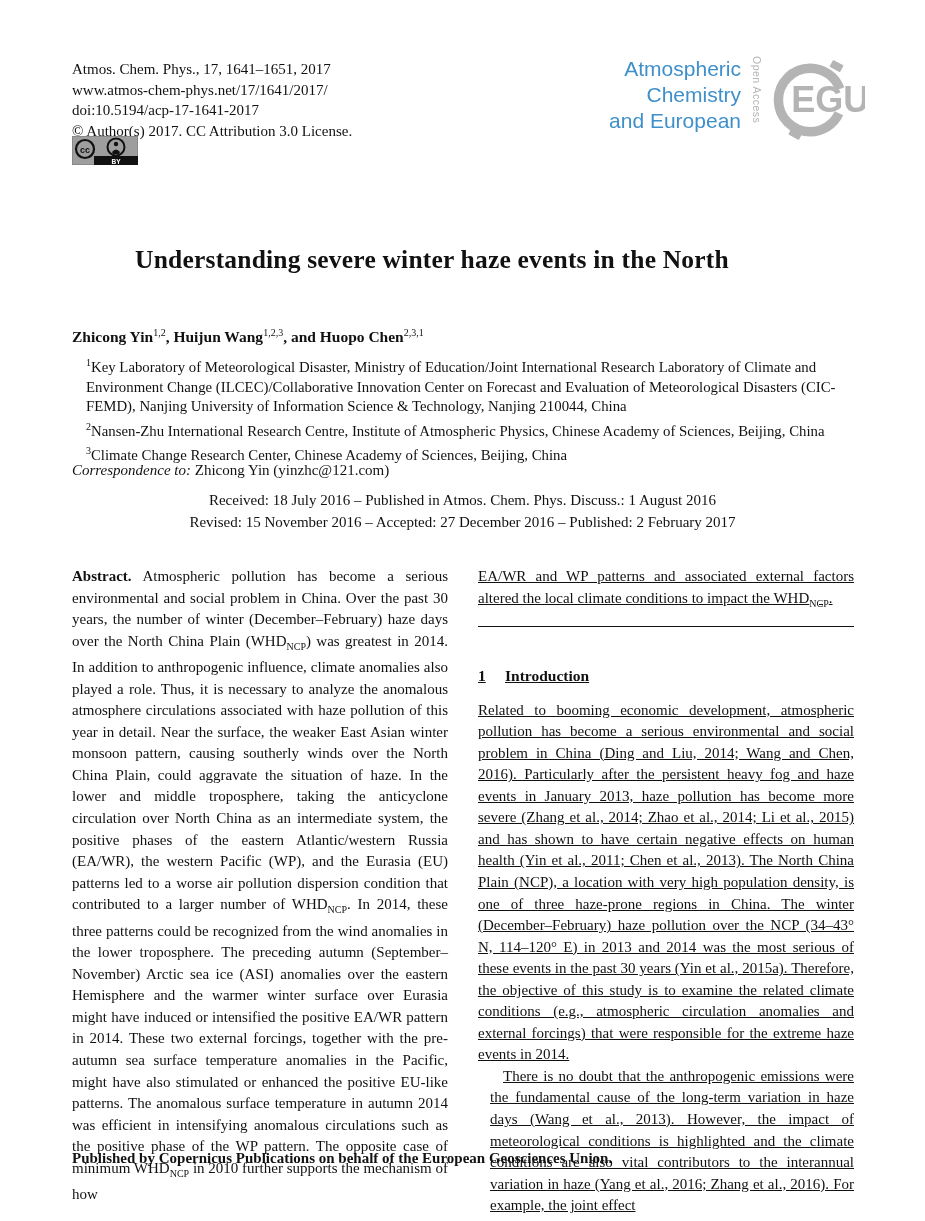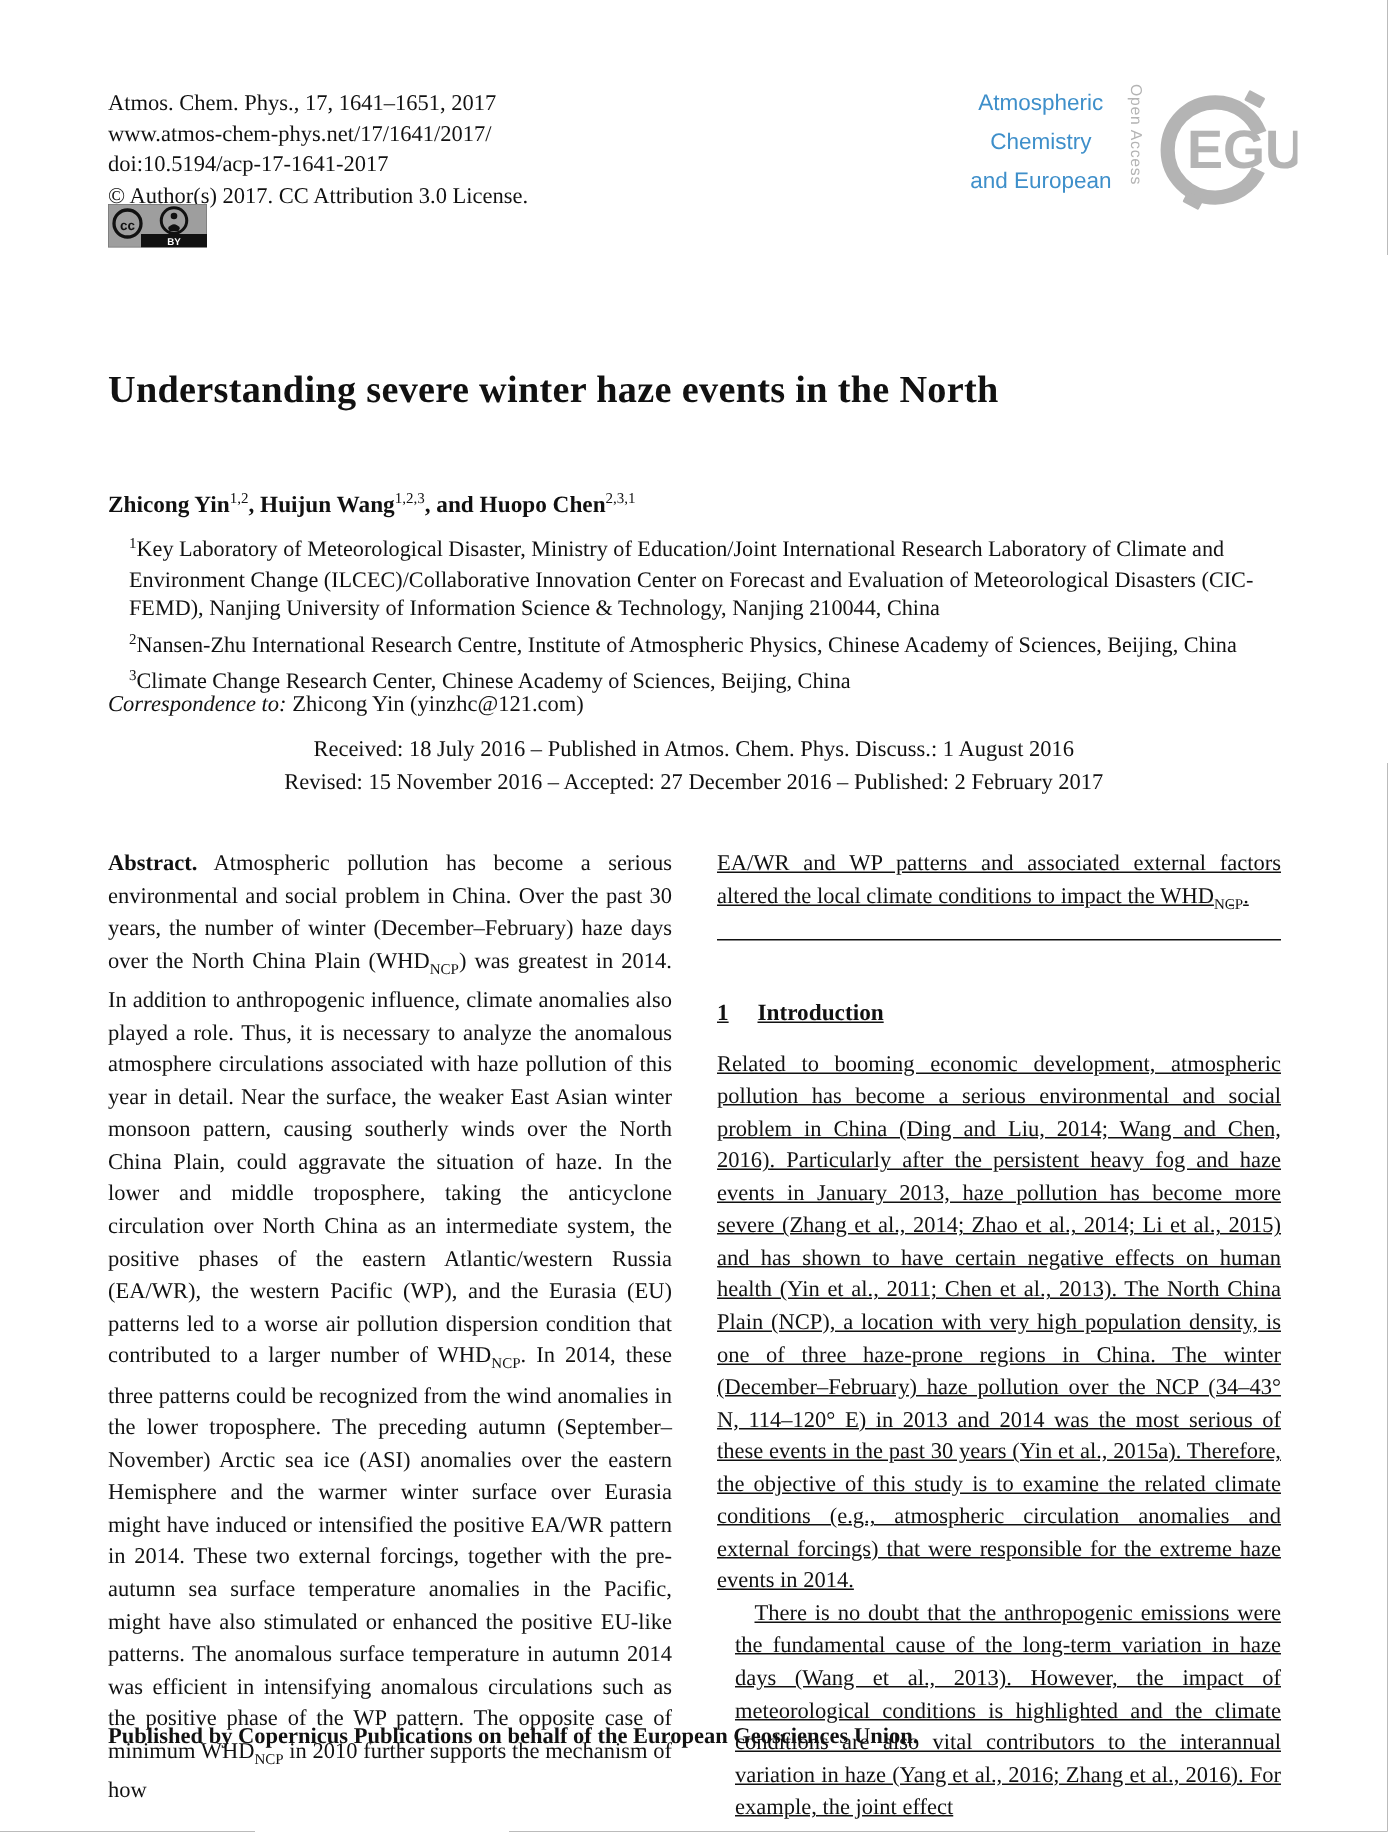--- a/index.html
+++ b/index.html
@@ -16,23 +16,23 @@
   .citation{
     position:absolute;top:59px;left:72px;
     font-size:15px;line-height:20.5px;
   }
   .cc-badge{position:absolute;top:136px;left:72px;}
   .logo-group{
     position:absolute;top:52px;right:60px;
     display:flex;align-items:flex-start;
   }
   .journal-name{
-    text-align:center;
+    text-align:right;
     font-family:"Liberation Sans", sans-serif;
-    font-size:15px;line-height:26px;
+    font-size:21px;line-height:26px;
     margin-top:4px;
   }
   .open-access{
     writing-mode:vertical-rl;
     font-family:"Liberation Sans", sans-serif;
     font-size:10.5px;
     letter-spacing:0.5px;
     margin:4px 6px 0 10px;
     height:88px;
   }
@@ -123,21 +123,21 @@
     <svg width="96" height="96" viewBox="0 0 112 100">
       <g stroke="#b4b4b4" fill="none">
         <circle cx="48" cy="50" r="37" stroke-width="11" stroke-dasharray="203 30" stroke-dashoffset="-16"></circle>
       </g>
       <rect x="72" y="6" width="14" height="9" rx="1" fill="#b4b4b4" transform="rotate(28 79 10)"></rect>
       <rect x="24" y="85" width="14" height="9" rx="1" fill="#b4b4b4" transform="rotate(28 31 89)"></rect>
       <text x="26" y="64" font-size="42" font-weight="bold" fill="#b4b4b4" font-family="Liberation Sans, sans-serif" id="egu-text">EGU</text>
     </svg>
   </div>
 
-  <h1 class="title" style="margin:0;">
+  <h1 class="title" style="margin:0;text-align:center;">
     <div>Understanding severe winter haze events in the North</div>
   </h1>
 
   <div class="authors">Zhicong Yin<sup>1,2</sup>, Huijun Wang<sup>1,2,3</sup>, and Huopo Chen<sup>2,3,1</sup></div>
 
   <div class="affils">
     <div><sup>1</sup>Key Laboratory of Meteorological Disaster, Ministry of Education/Joint International Research Laboratory of Climate and Environment Change (ILCEC)/Collaborative Innovation Center on Forecast and Evaluation of Meteorological Disasters (CIC-FEMD), Nanjing University of Information Science &amp; Technology, Nanjing 210044, China</div>
     <div><sup>2</sup>Nansen-Zhu International Research Centre, Institute of Atmospheric Physics, Chinese Academy of Sciences, Beijing, China</div>
     <div><sup>3</sup>Climate Change Research Center, Chinese Academy of Sciences, Beijing, China</div>
   </div>

